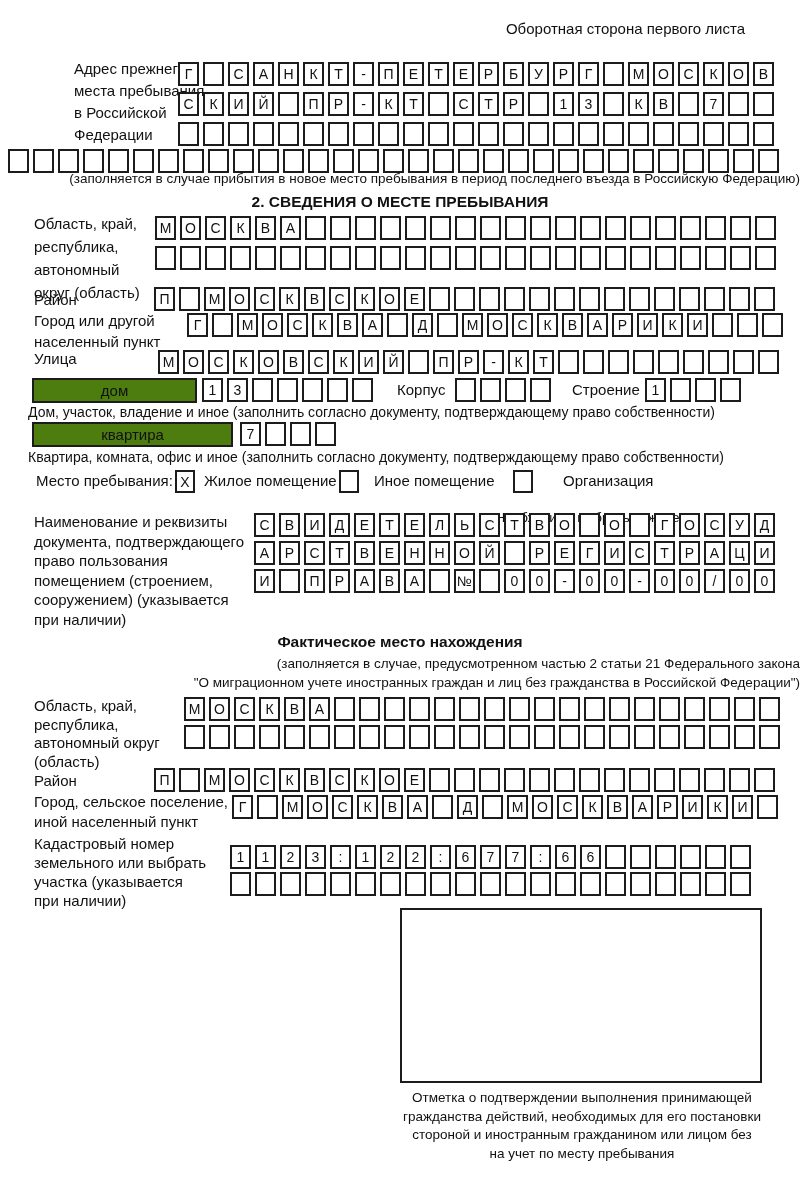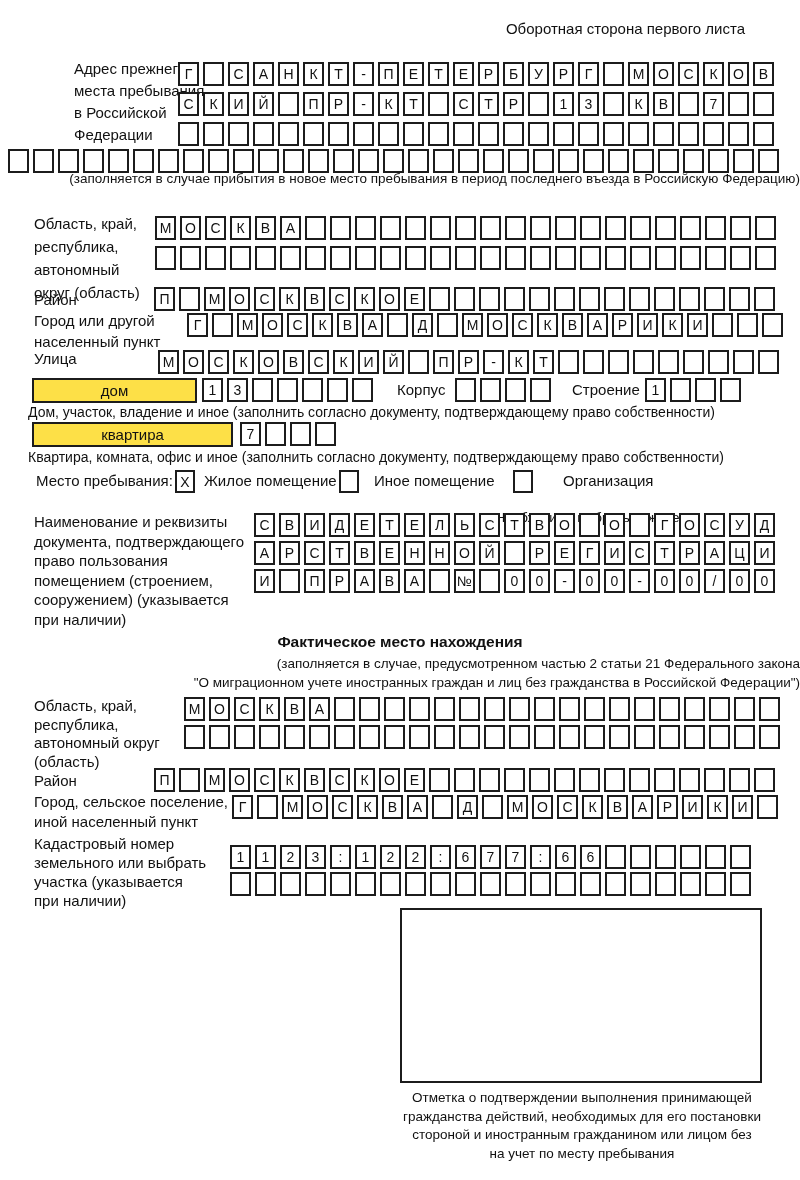--- a/index.html
+++ b/index.html
@@ -10,21 +10,21 @@
   .hdr{position:absolute;left:400px;top:20px;width:345px;text-align:right;font-size:15px;}
   .lbl{position:absolute;font-size:15px;line-height:22px;white-space:nowrap;}
   .cellrow{position:absolute;display:flex;gap:4px;}
   .cell{
     display:inline-flex;align-items:center;justify-content:center;
     width:21px;height:24px;border:2px solid #1c1c1c;box-sizing:border-box;
     font-size:14px;flex:0 0 auto;background:#fff;
   }
   .widebox{
     position:absolute;border:2px solid #1c1c1c;box-sizing:border-box;height:25px;
-    display:flex;align-items:center;justify-content:center;font-size:15px;background:#fde047;
+    display:flex;align-items:center;justify-content:center;font-size:15px;background:#4d7c0f;
   }
   .note{position:absolute;left:0;width:800px;text-align:right;font-size:13.5px;}
   .note-left{position:absolute;font-size:14px;white-space:nowrap;}
   .title{position:absolute;left:0;width:800px;text-align:center;font-size:15.5px;font-weight:bold;}
   .checkbox{
     position:absolute;width:20px;height:23px;border:2px solid #1c1c1c;box-sizing:border-box;
     display:flex;align-items:center;justify-content:center;font-size:14px;background:#fff;
   }
   .inline-lbl{position:absolute;font-size:15px;white-space:nowrap;}
   .bigbox{position:absolute;left:400px;top:908px;width:362px;height:175px;border:2px solid #1c1c1c;box-sizing:border-box;background:#fff;}
@@ -149,20 +149,21 @@
       <span class="cell"></span>
       <span class="cell"></span>
       <span class="cell"></span>
       <span class="cell"></span>
       <span class="cell"></span>
       <span class="cell"></span>
       <span class="cell"></span>
     </div>
   <div class="note" style="top:171px;">(заполняется в случае прибытия в новое место пребывания в период последнего въезда в Российскую Федерацию)</div>
 
+  <div class="title" style="top:193px;">2. СВЕДЕНИЯ О МЕСТЕ ПРЕБЫВАНИЯ</div>
 
   <div class="lbl" style="left:34px;top:212px;line-height:23px;">
     <div>Область, край,</div>
     <div>республика,</div>
     <div>автономный</div>
     <div>округ (область)</div>
   </div>
   <div class="cellrow" style="left:155px;top:216px;">
       <span class="cell">М</span>
       <span class="cell">О</span>

